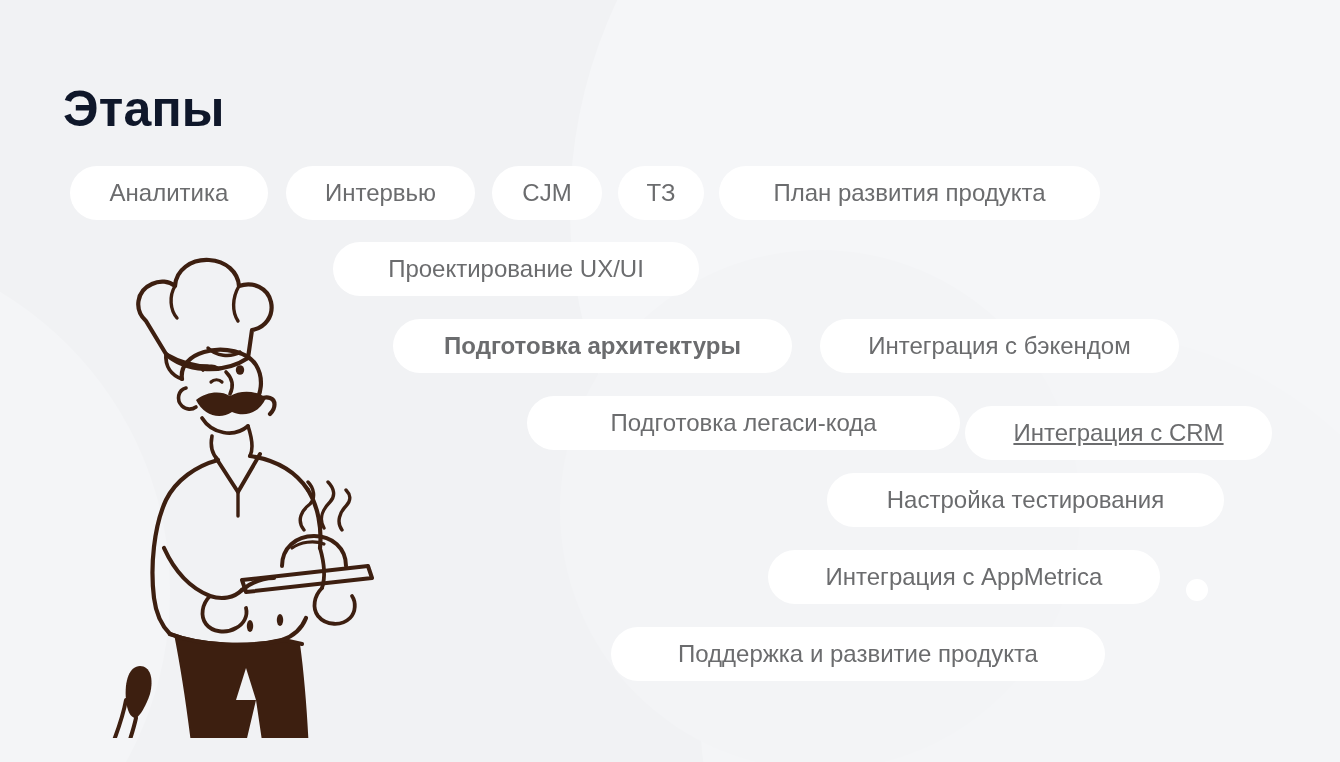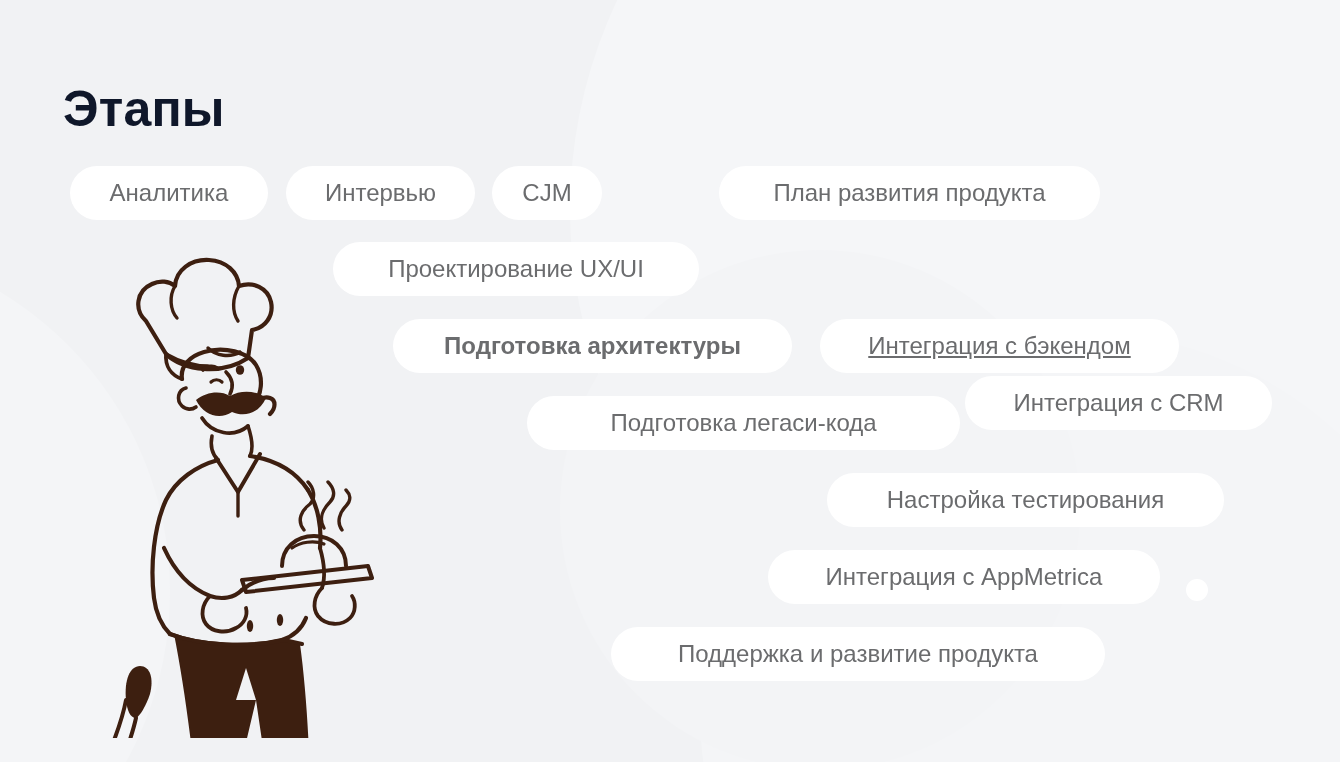--- a/index.html
+++ b/index.html
@@ -274,24 +274,25 @@
 
       <path d="M10 716 L334 716" stroke-width="3.6"></path>
       <path d="M10 719 L334 719" stroke-width="2" stroke-opacity="0.55"></path>
     </svg>
   </div>
 
   <div id="chips-area">
       <div class="chip" style="left: 70px; top: 166px; width: 198px;">Аналитика</div>
       <div class="chip" style="left: 286px; top: 166px; width: 189px;">Интервью</div>
       <div class="chip" style="left: 492px; top: 166px; width: 110px;">CJM</div>
+      <div class="chip" style="left: 618px; top: 166px; width: 86px;">ТЗ</div>
       <div class="chip" style="left: 719px; top: 166px; width: 381px;">План развития продукта</div>
       <div class="chip" style="left: 333px; top: 242px; width: 366px;">Проектирование UX/UI</div>
       <div class="chip" style="left: 393px; top: 319px; width: 399px; font-weight: bold;">Подготовка архитектуры</div>
-      <div class="chip" style="left: 820px; top: 319px; width: 359px; text-decoration: underline;">Интеграция с бэкендом</div>
+      <div class="chip" style="left: 820px; top: 319px; width: 359px;">Интеграция с бэкендом</div>
       <div class="chip" style="left: 527px; top: 396px; width: 433px;">Подготовка легаси-кода</div>
-      <div class="chip" style="left: 965px; top: 376px; width: 307px;">Интеграция с CRM</div>
+      <div class="chip" style="left: 965px; top: 406px; width: 307px; text-decoration: underline;">Интеграция с CRM</div>
       <div class="chip" style="left: 827px; top: 473px; width: 397px;">Настройка тестирования</div>
       <div class="chip" style="left: 768px; top: 550px; width: 392px;">Интеграция с AppMetrica</div>
       <div class="chip" style="left: 611px; top: 627px; width: 494px;">Поддержка и развитие продукта</div>
     </div>
 
 </div>
 
 </body></html>

